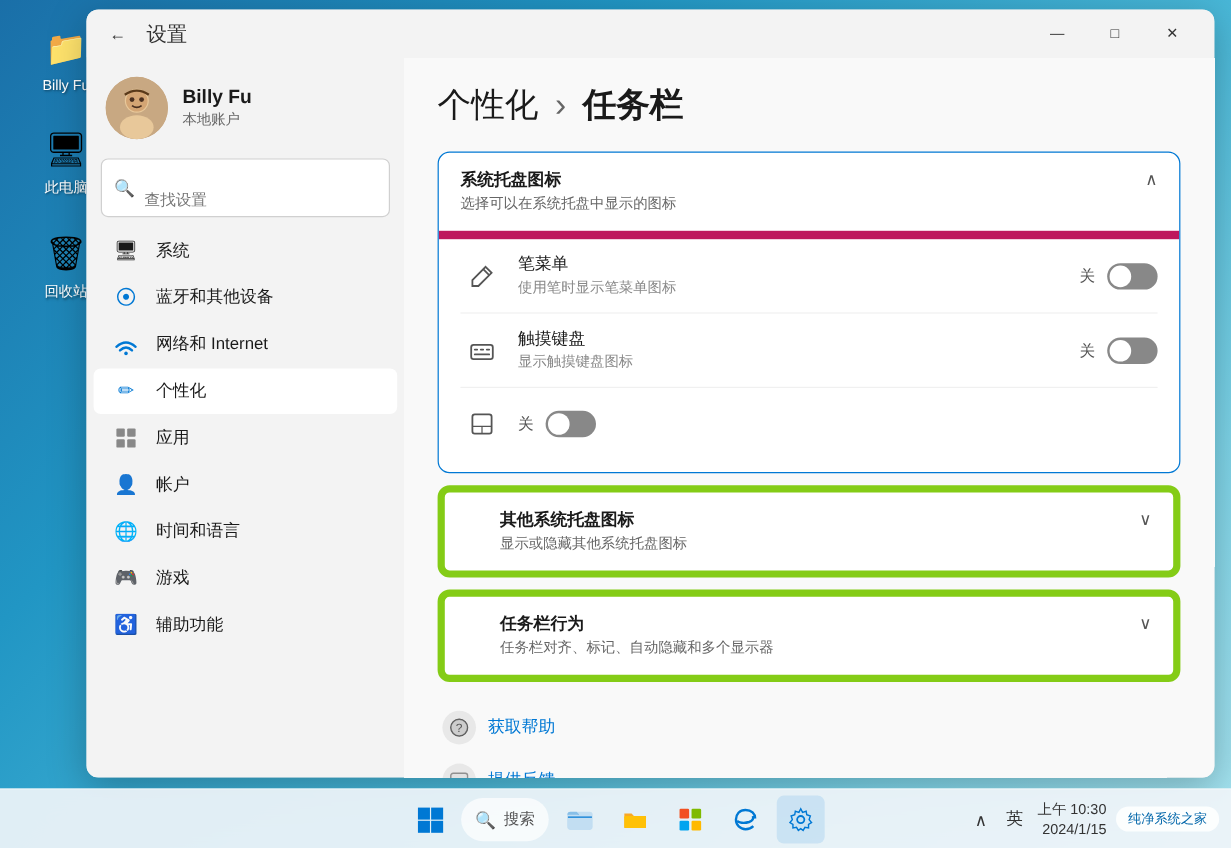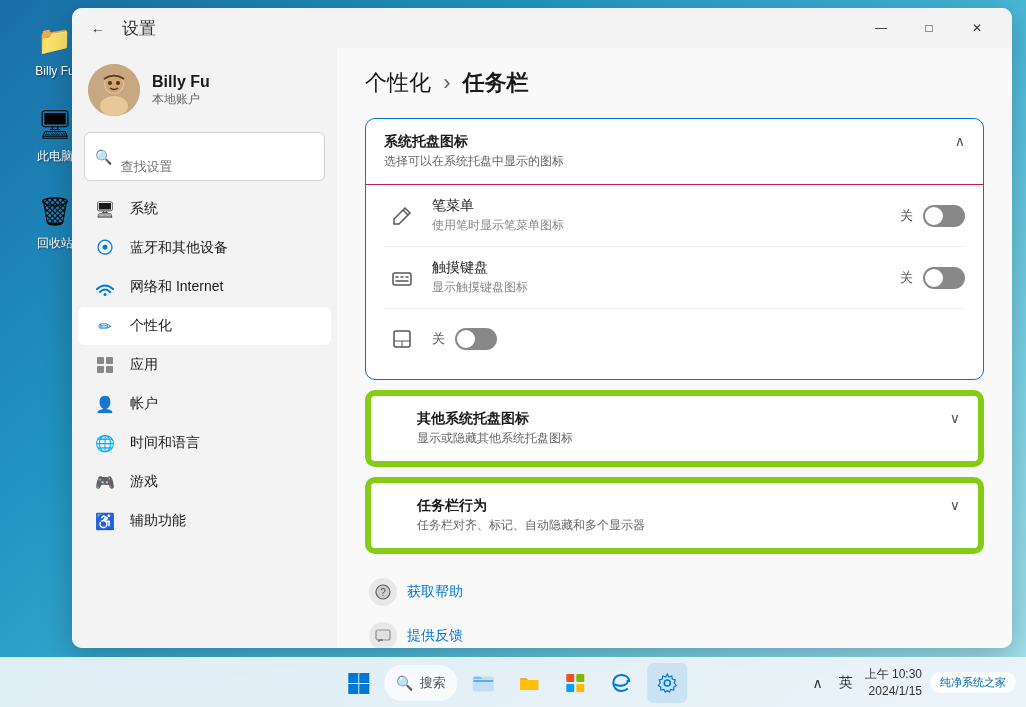--- a/index.html
+++ b/index.html
@@ -255,21 +255,21 @@
     }
 
     
     .main-content {
       flex: 1;
       background: #f9f9f9;
       overflow-y: auto;
       padding: 20px 28px;
     }
     .page-breadcrumb {
-      font-size: 22px;
+      font-size: 28px;
       font-weight: 400;
       color: #1a1a1a;
       margin-bottom: 20px;
     }
     .page-breadcrumb .sep {
       color: #666;
       margin: 0 6px;
     }
     .page-breadcrumb .current {
       font-weight: 600;
@@ -303,21 +303,21 @@
       font-size: 12px;
       color: #666;
       margin-top: 2px;
     }
     .section-chevron {
       font-size: 14px;
       color: #555;
     }
     .section-body {
       padding: 0 18px 10px;
-      border-top: 1px solid #be185d;
+      border-top: 7px solid #be185d;
     }
 
     
     .toggle-row {
       display: flex;
       align-items: center;
       padding: 12px 0;
       border-bottom: 1px solid #f0f0f0;
     }
     .toggle-row:last-child { border-bottom: none; }

